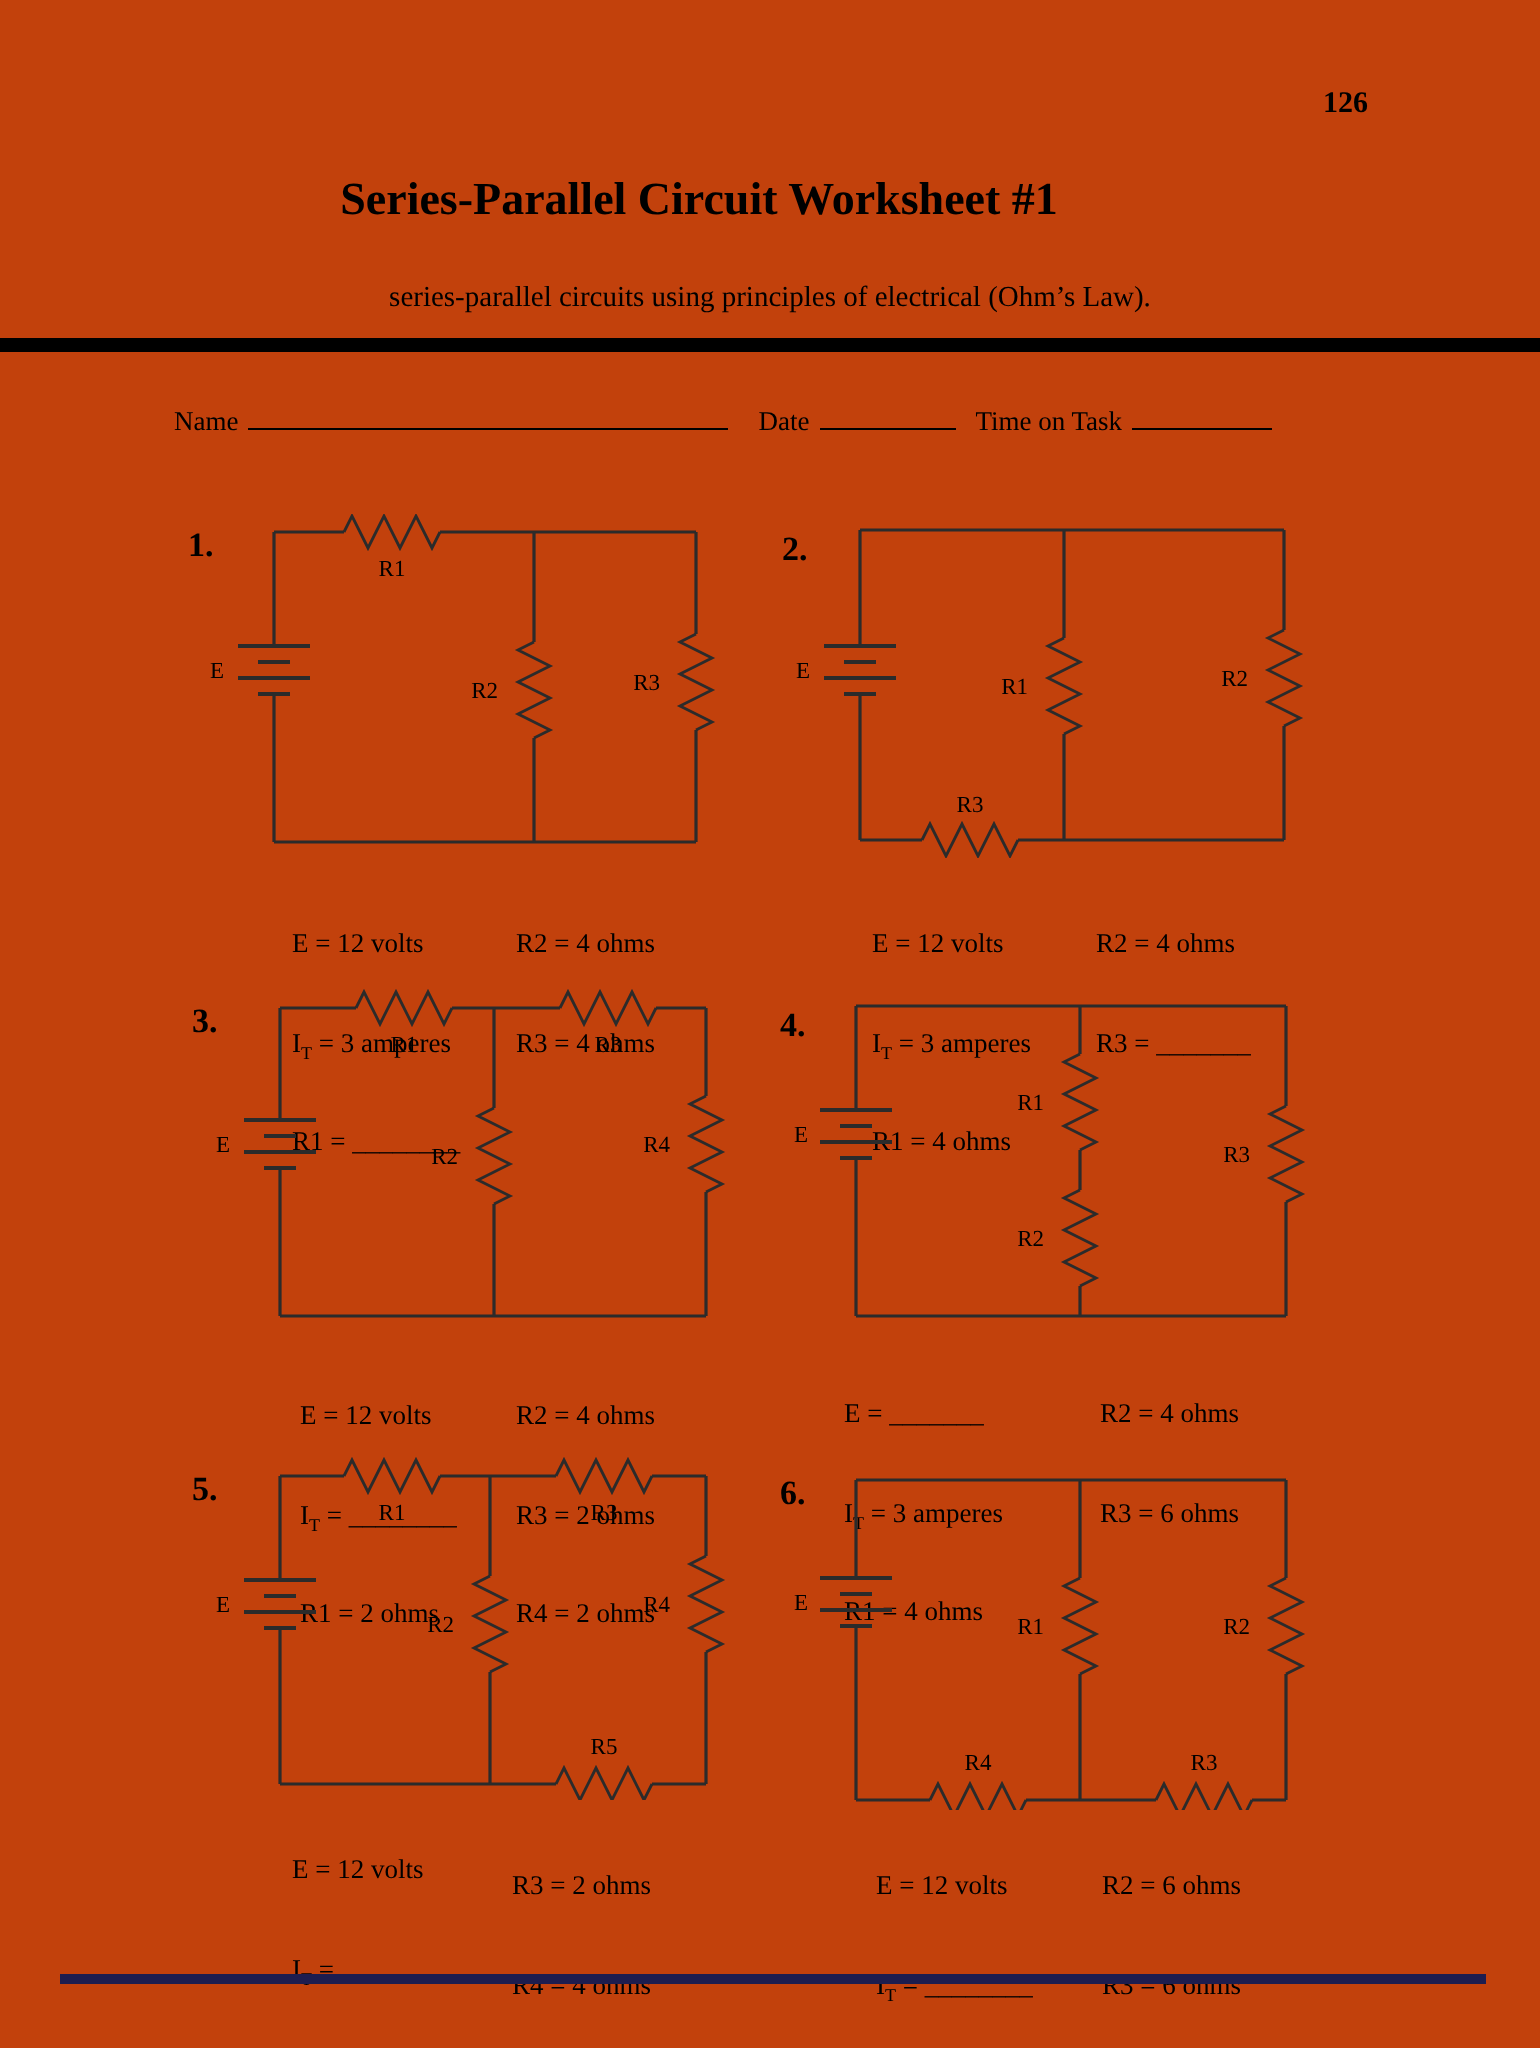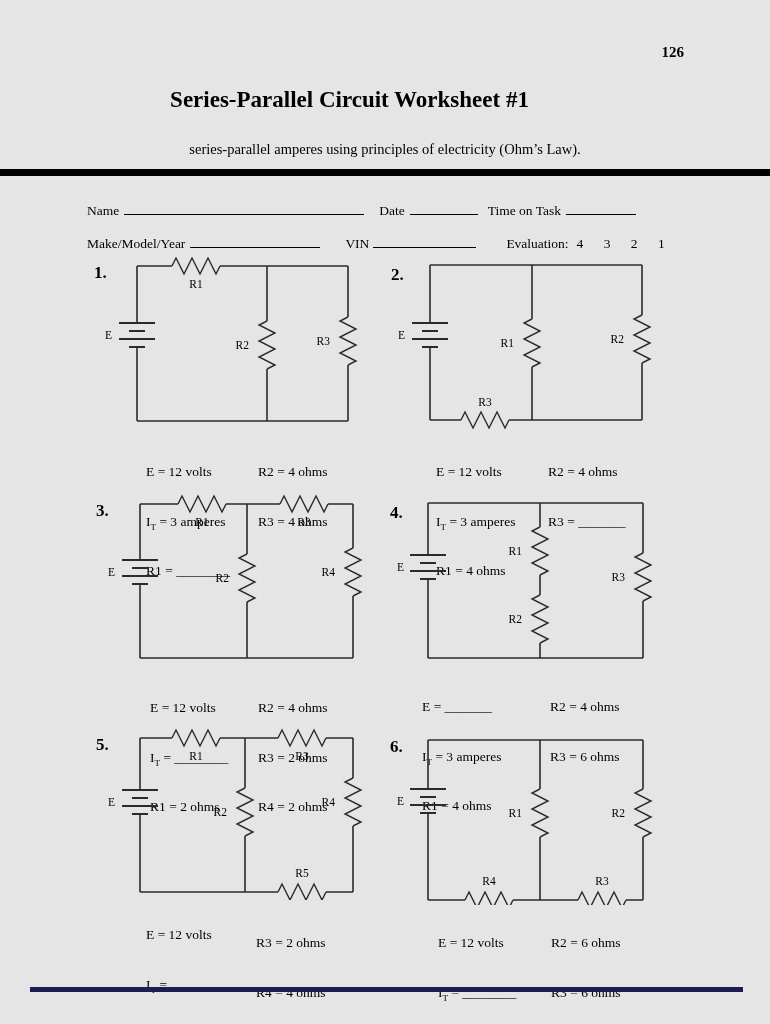--- a/index.html
+++ b/index.html
@@ -1,16 +1,16 @@
 <!DOCTYPE html>
 <html><head>
 <meta charset="utf-8">
 <style>
   html,body{margin:0;padding:0;background:#fff;}
-  .page{position:relative;width:770px;height:1024px;background:#e5e5e5;overflow:hidden;
+  .page{position:relative;width:770px;height:1024px;background:#c2410c;overflow:hidden;
         font-family:"Liberation Serif","DejaVu Serif",serif;color:#000;}
   .abs{position:absolute;}
   .pageno{top:44px;right:86px;font-weight:bold;font-size:15px;}
   .title{top:87px;left:0;width:699px;text-align:center;font-weight:bold;font-size:23px;}
   .taskline{left:0;width:770px;text-align:center;font-size:14.5px;white-space:pre-wrap;}
   .t1{top:121px;} .t2{top:141px;}
   .tasklabel{font-weight:bold;margin-right:5px;}
   .rule-thick{top:169px;left:0;width:770px;height:7px;background:#000;}
   .footer-rule{top:987px;left:30px;width:713px;height:5px;background:#1d1d4f;}
   .formrow{left:87px;font-weight:normal;font-size:13.5px;white-space:nowrap;}
@@ -29,31 +29,28 @@
 </style>
 </head>
 <body>
 
 <div class="page">
 
   <div class="abs pageno">126</div>
 
   <div class="abs title">Series-Parallel Circuit Worksheet #1</div>
 
-  <div class="abs taskline t2">series-parallel amperes using principles of electricity (Ohm’s Law).</div>
+  <div class="abs taskline t2">series-parallel circuits using principles of electrical (Ohm’s Law).</div>
 
   <div class="abs rule-thick"></div>
 
   <div class="abs formrow fr1">
     <span>Name</span><span class="fline" style="width:240px;margin-left:5px;"></span><span style="margin-left:15px;">Date</span><span class="fline" style="width:68px;margin-left:5px;"></span><span style="margin-left:10px;">Time on Task</span><span class="fline" style="width:70px;margin-left:5px;"></span>
   </div>
 
-  <div class="abs formrow fr2">
-    <span>Make/Model/Year</span><span class="fline" style="width:130px;margin-left:5px;"></span><span style="margin-left:25px;">VIN</span><span class="fline" style="width:103px;margin-left:4px;"></span><span style="margin-left:30px;">Evaluation:</span><span class="evalnums">4 3 2 1</span>
-  </div>
 
   <div class="abs probnum" style="left:94px;top:263px;">1.</div>
   <svg class="ckt" style="left:100px;top:257px;" width="272" height="172" viewBox="0 0 272 172">
     <path class="w" d="M37 9 H72 M120 9 H248 M37 164 H248"></path>
     <path class="w" d="M37 9 V66 M37 90 V164"></path>
     <g>
       <line class="bp" x1="19" y1="66" x2="55" y2="66"></line>
         <line class="bp" x1="29" y1="74" x2="45" y2="74"></line>
       <line class="bp" x1="19" y1="82" x2="55" y2="82"></line>
         <line class="bp" x1="29" y1="90" x2="45" y2="90"></line>

